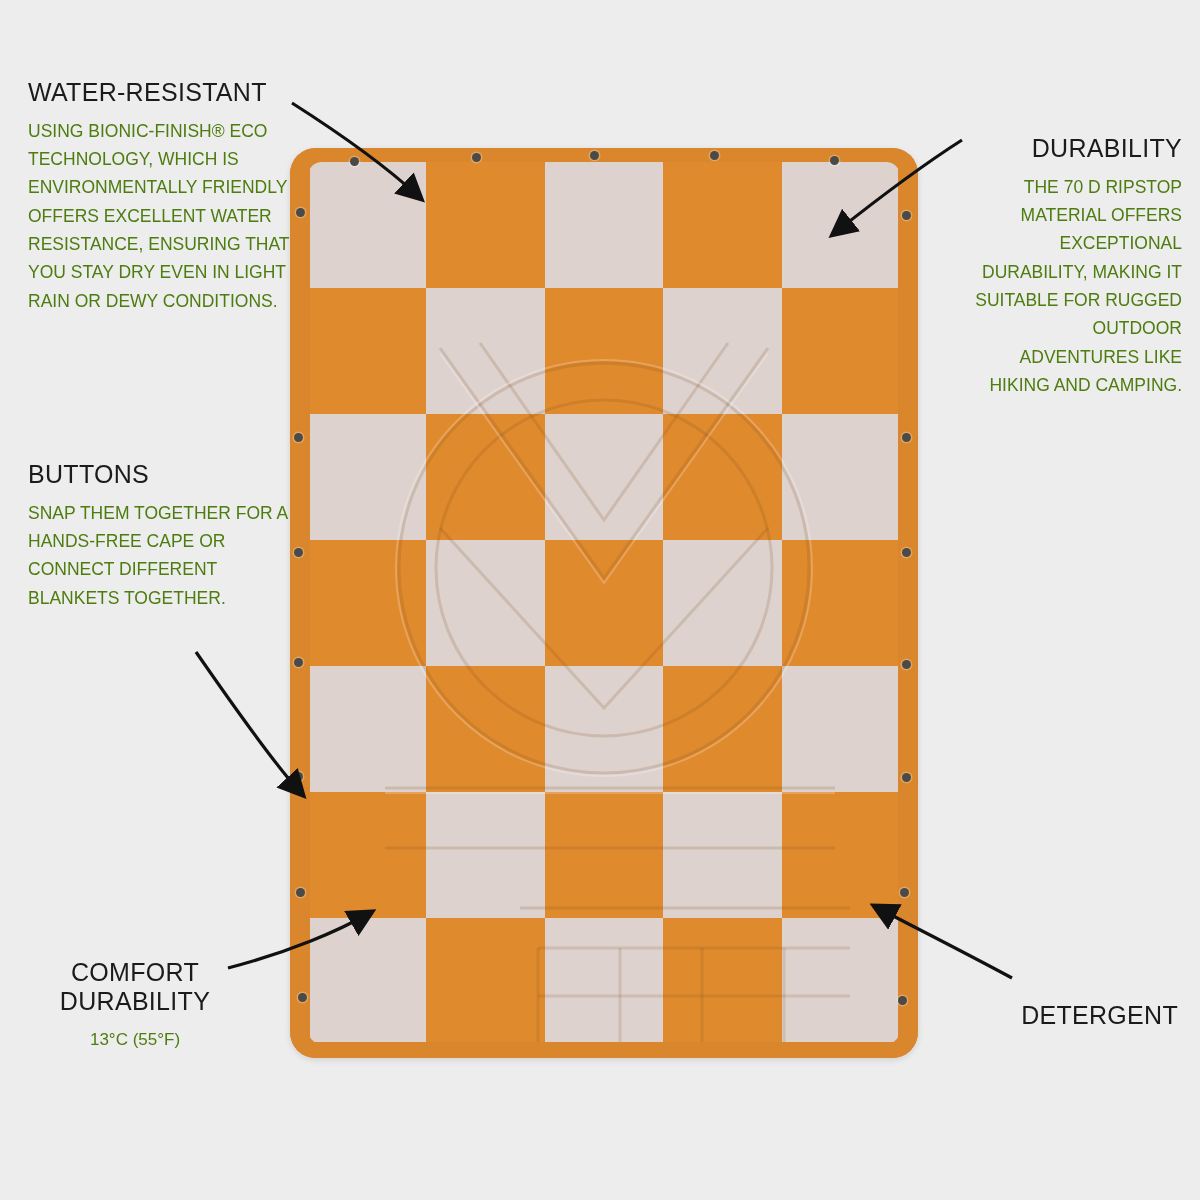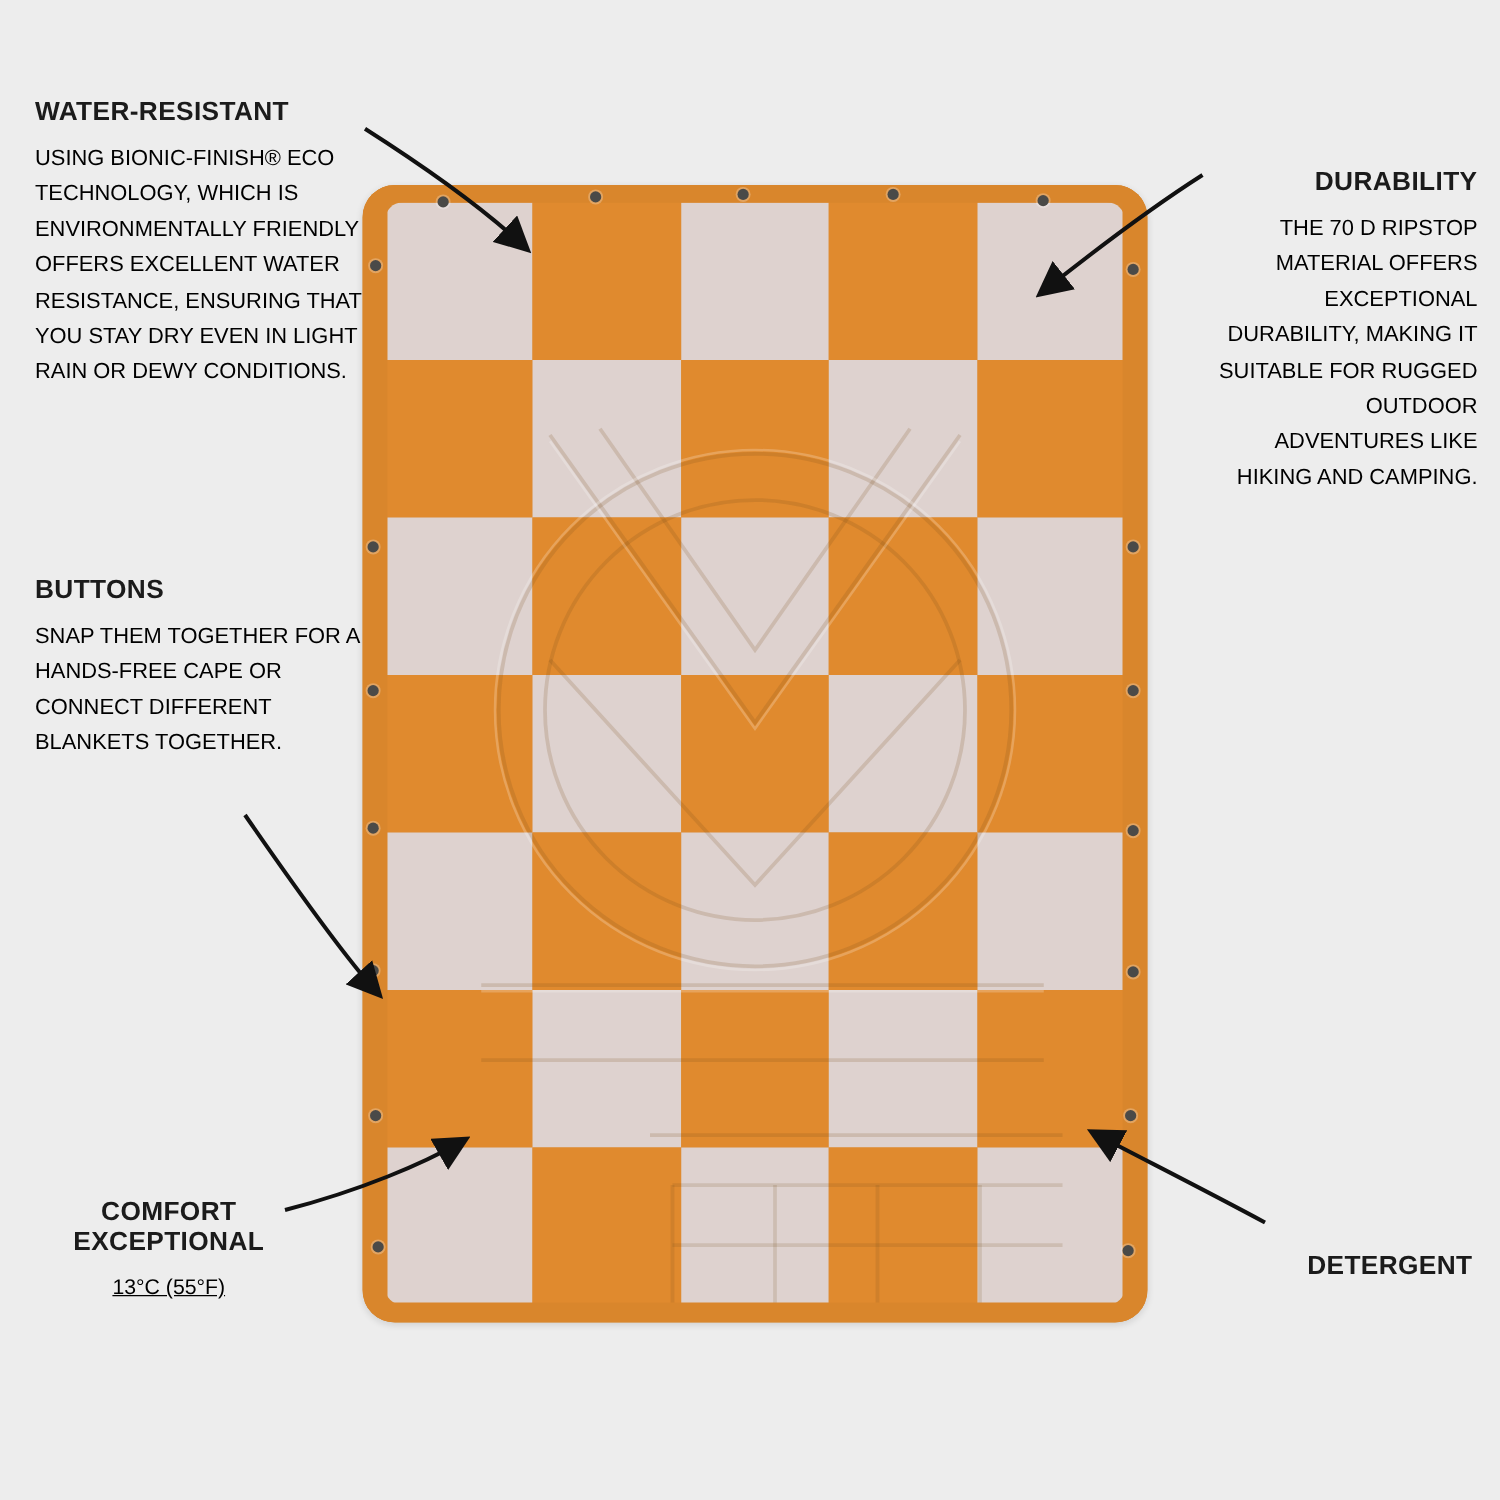--- a/index.html
+++ b/index.html
@@ -83,40 +83,40 @@
     height: 9px;
     border-radius: 50%;
     background: #4a4a48;
     box-shadow: 0 0 0 1.5px rgba(255,255,255,0.25);
   }
 
   
   .block { position: absolute; }
   .block h3 {
     margin: 0 0 10px 0;
-    font-size: 21px;
-    font-weight: bold;
+    font-size: 25px;
+    font-weight: normal;
     letter-spacing: 0.3px;
     line-height: 1.15;
   }
   .block p {
     margin: 0;
     font-size: 17.5px;
     line-height: 1.62;
     font-weight: 400;
-    color: #000000;
+    color: #4d7c0f;
   }
   .align-right { text-align: right; margin-top: 16px; }
   .align-left { text-align: left; }
 
   #block-water { left: 28px; top: 78px; width: 270px; }
   #block-buttons { left: 28px; top: 460px; width: 260px; }
   #block-comfort { left: 30px; top: 958px; width: 210px; }
   #block-comfort h3 { text-align: center; }
-  #block-comfort p { text-align: center; font-size: 17px; text-decoration: underline;}
+  #block-comfort p { text-align: center; font-size: 17px;}
   #block-durability { right: 18px; top: 118px; width: 210px; }
   #block-washable { right: 22px; top: 985px; width: 280px; }
 
   
   .arrows {
     position: absolute;
     inset: 0;
     pointer-events: none;
   }
 </style>
@@ -246,21 +246,21 @@
     <h3>WATER-RESISTANT</h3>
     <p>USING BIONIC-FINISH® ECO TECHNOLOGY, WHICH IS ENVIRONMENTALLY FRIENDLY OFFERS EXCELLENT WATER RESISTANCE, ENSURING THAT YOU STAY DRY EVEN IN LIGHT RAIN OR DEWY CONDITIONS.</p>
   </div>
 
   <div class="block align-left" id="block-buttons">
     <h3>BUTTONS</h3>
     <p>SNAP THEM TOGETHER FOR A HANDS-FREE CAPE OR CONNECT DIFFERENT BLANKETS TOGETHER.</p>
   </div>
 
   <div class="block" id="block-comfort">
-    <h3>COMFORT EXCEPTIONAL</h3>
+    <h3>COMFORT DURABILITY</h3>
     <p>13°C (55°F)</p>
   </div>
 
   <div class="block align-right" id="block-durability">
     <h3>DURABILITY</h3>
     <p>THE 70 D RIPSTOP MATERIAL OFFERS EXCEPTIONAL DURABILITY, MAKING IT SUITABLE FOR RUGGED OUTDOOR ADVENTURES LIKE HIKING AND CAMPING.</p>
   </div>
 
   <div class="block align-right" id="block-washable">
     <h3>DETERGENT</h3>

